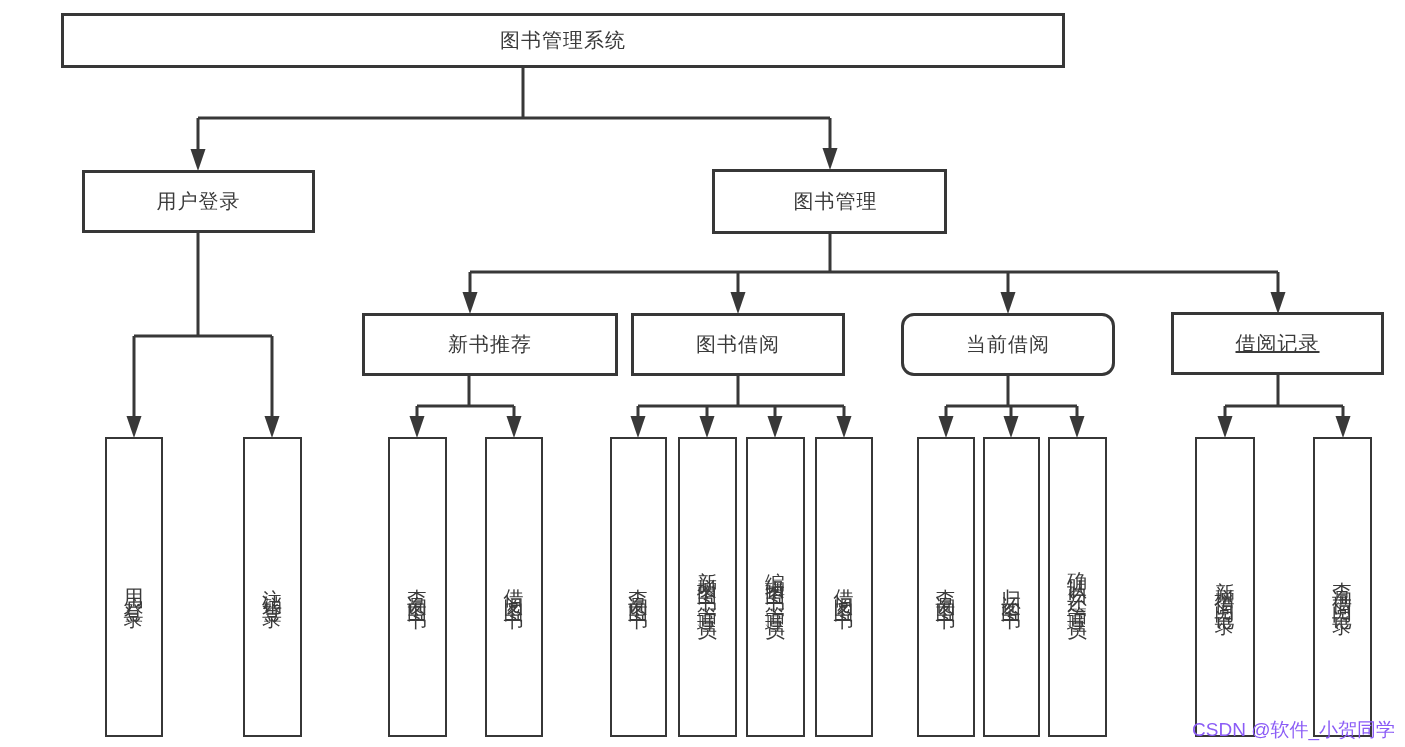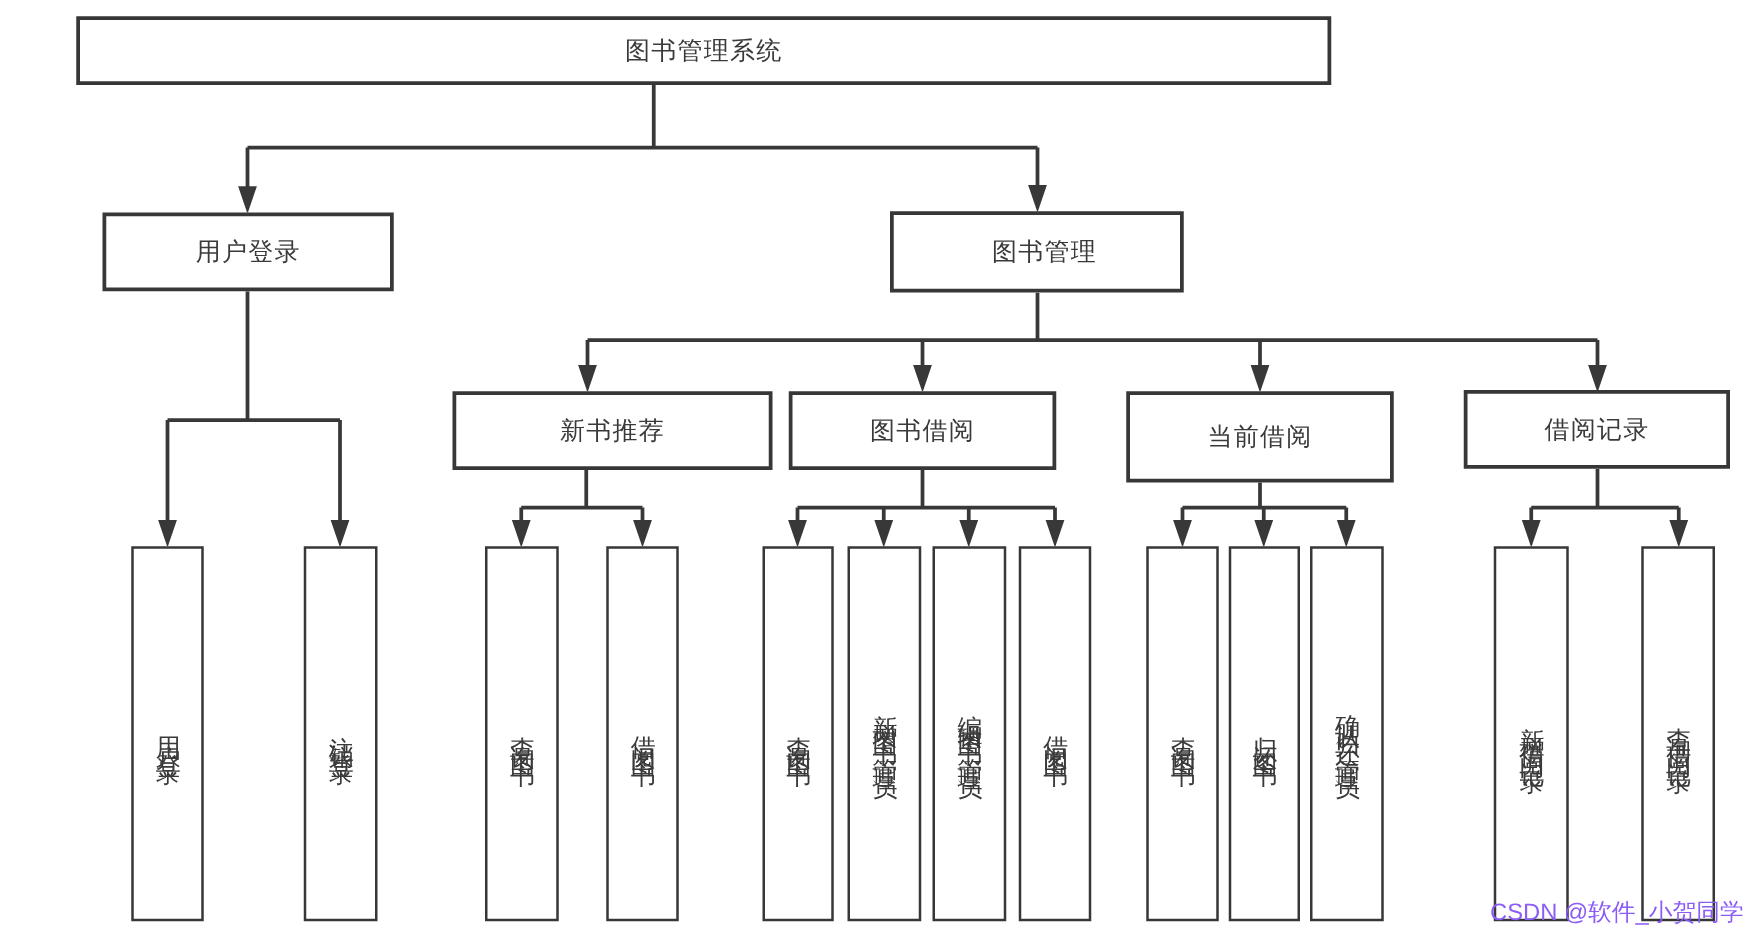--- a/index.html
+++ b/index.html
@@ -105,24 +105,24 @@
   <div class="box h" style="left:712px; top:169px; width:235px; height:65px;padding-left:12px;">
     <span>图书管理</span>
   </div>
 
   <div class="box h" style="left:362px; top:313px; width:256px; height:63px;text-align:center;">
     <span>新书推荐</span>
   </div>
   <div class="box h" style="left:631px; top:313px; width:214px; height:63px;">
     <span>图书借阅</span>
   </div>
-  <div class="box h" style="left:901px; top:313px; width:214px; height:73px;">
+  <div class="box h" style="left:901px; top:313px; width:214px; height:63px;border-radius:13px;">
     <span>当前借阅</span>
   </div>
-  <div class="box h" style="left:1171px; top:312px; width:213px; height:63px;">
+  <div class="box h" style="left:1171px; top:312px; width:213px; height:63px;text-decoration:underline;">
     <span>借阅记录</span>
   </div>
 
   <div class="box v" style="left:105px; top:437px; width:58px; height:300px;">
     <span>用户登录</span>
   </div>
   <div class="box v" style="left:243px; top:437px; width:59px; height:300px;">
     <span>注销登录</span>
   </div>
 

